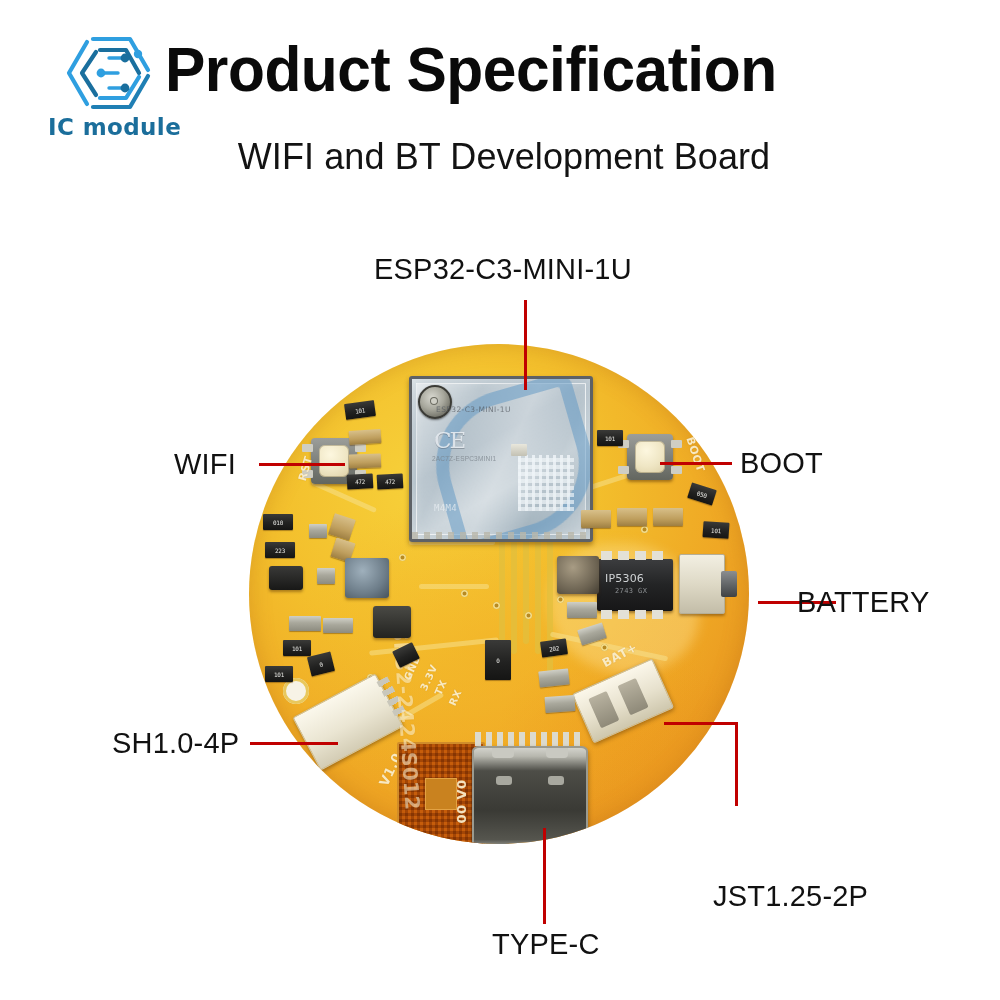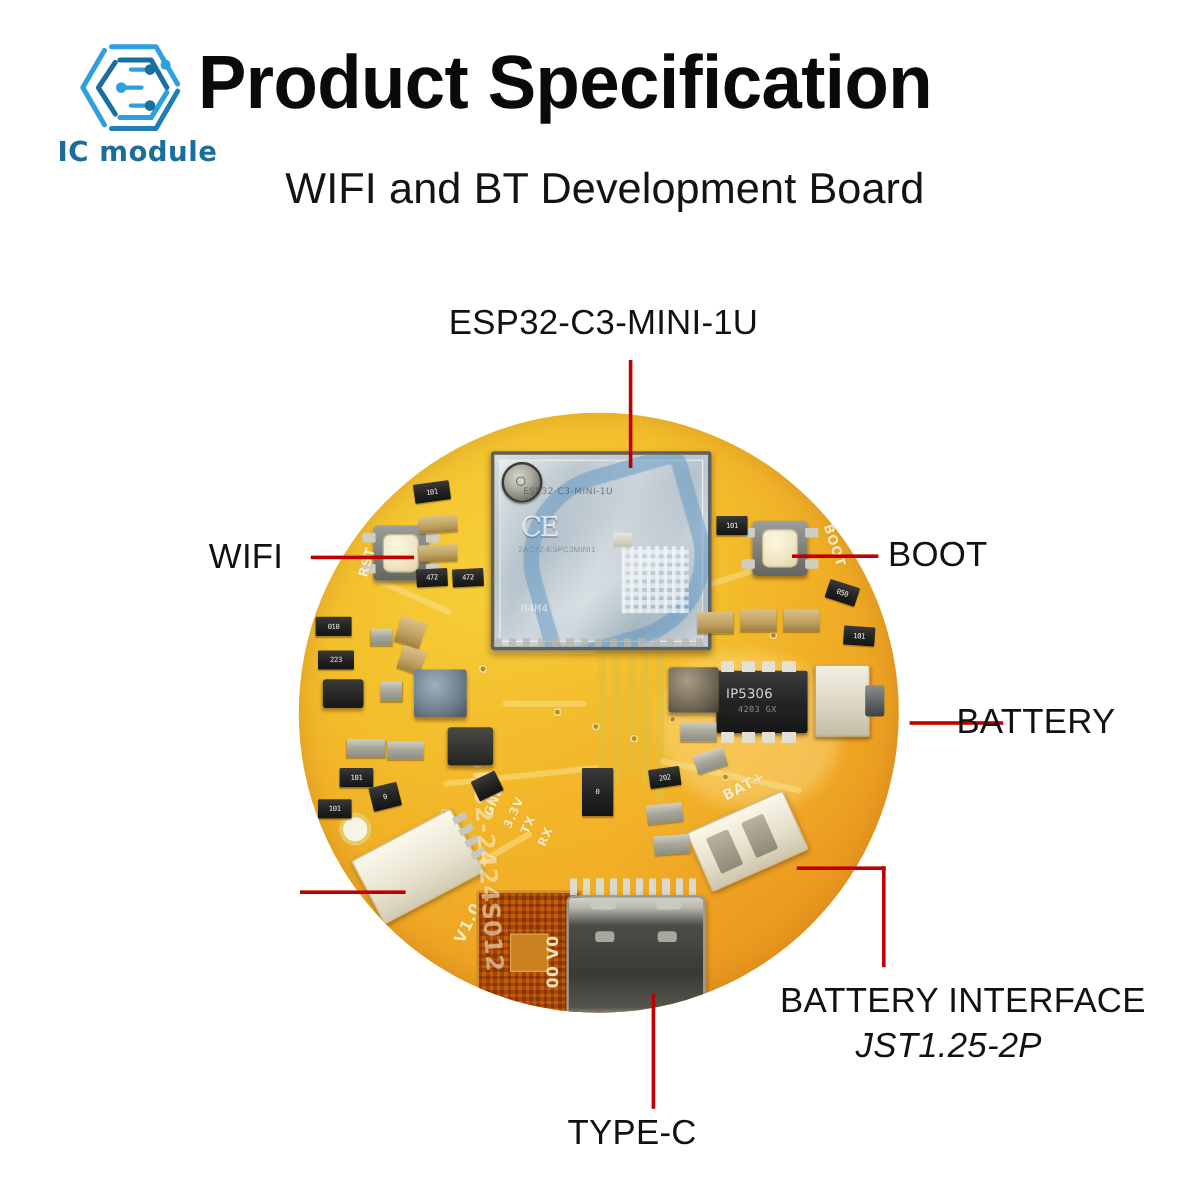--- a/index.html
+++ b/index.html
@@ -532,21 +532,21 @@
       <div class="leg" style="left:-9px;bottom:6px;"></div>
       <div class="leg" style="right:-9px;top:6px;"></div>
       <div class="leg" style="right:-9px;bottom:6px;"></div>
     </div>
     <div class="silk" style="left:428px;top:104px;font-size:11px;transform:rotate(72deg);">BOOT</div>
 
     <div id="ip5306">
       <div class="pins-top"></div>
       <div class="pins-bot"></div>
       <div class="mark">IP5306</div>
-      <div class="mark2">4203 GX</div>
+      <div class="mark2">2743 GX</div>
     </div>
 
     <div id="slide-switch">
       <div class="actuator"></div>
     </div>
 
     <div id="sh-conn">
       <div class="pins"></div>
     </div>
     <div class="silk" style="left:150px;top:318px;font-size:10px;transform:rotate(-66deg);">GND</div>
@@ -633,20 +633,20 @@
   <div class="leader" style="left:543px;top:828px;width:3px;height:96px;"></div>
 
   <div class="callout" style="left:374px;top:253px;">ESP32-C3-MINI-1U</div>
 
   <div class="callout" style="left:174px;top:448px;">WIFI</div>
 
   <div class="callout" style="left:740px;top:447px;">BOOT</div>
 
   <div class="callout" style="left:797px;top:586px;">BATTERY</div>
 
-
-  <div class="callout" style="left:650px;top:818px;">BATTERY INTERFACE</div>
-
-  <div class="callout" style="left:713px;top:856px;font-style:italic;">JST1.25-2P</div>
-
-  <div class="callout" style="left:473px;top:928px;">TYPE-C</div>
+  <div class="callout" style="left:112px;top:727px;">SH1.0-4P</div>
+
+
+  <div class="callout" style="left:713px;top:880px;">JST1.25-2P</div>
+
+  <div class="callout" style="left:492px;top:928px;">TYPE-C</div>
 
 </div>
 
 </body></html>

